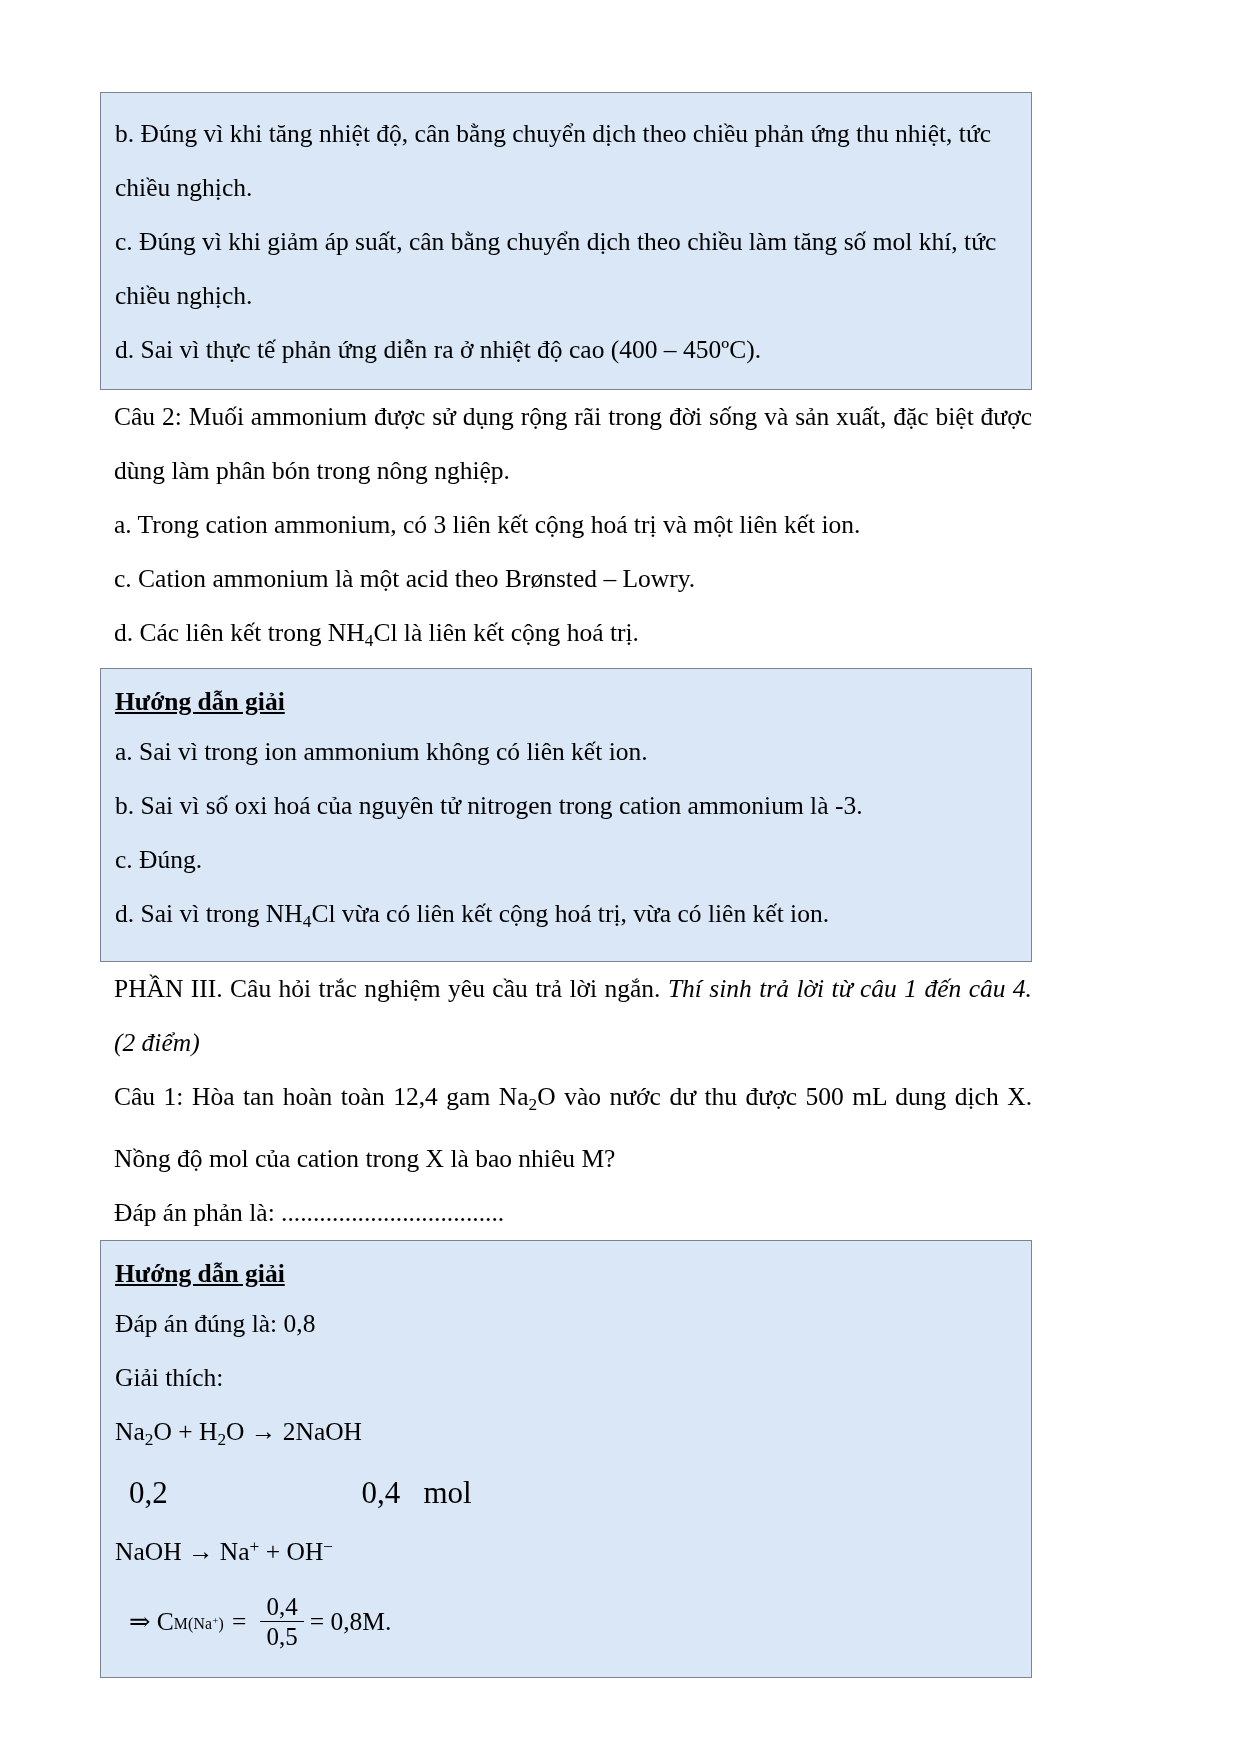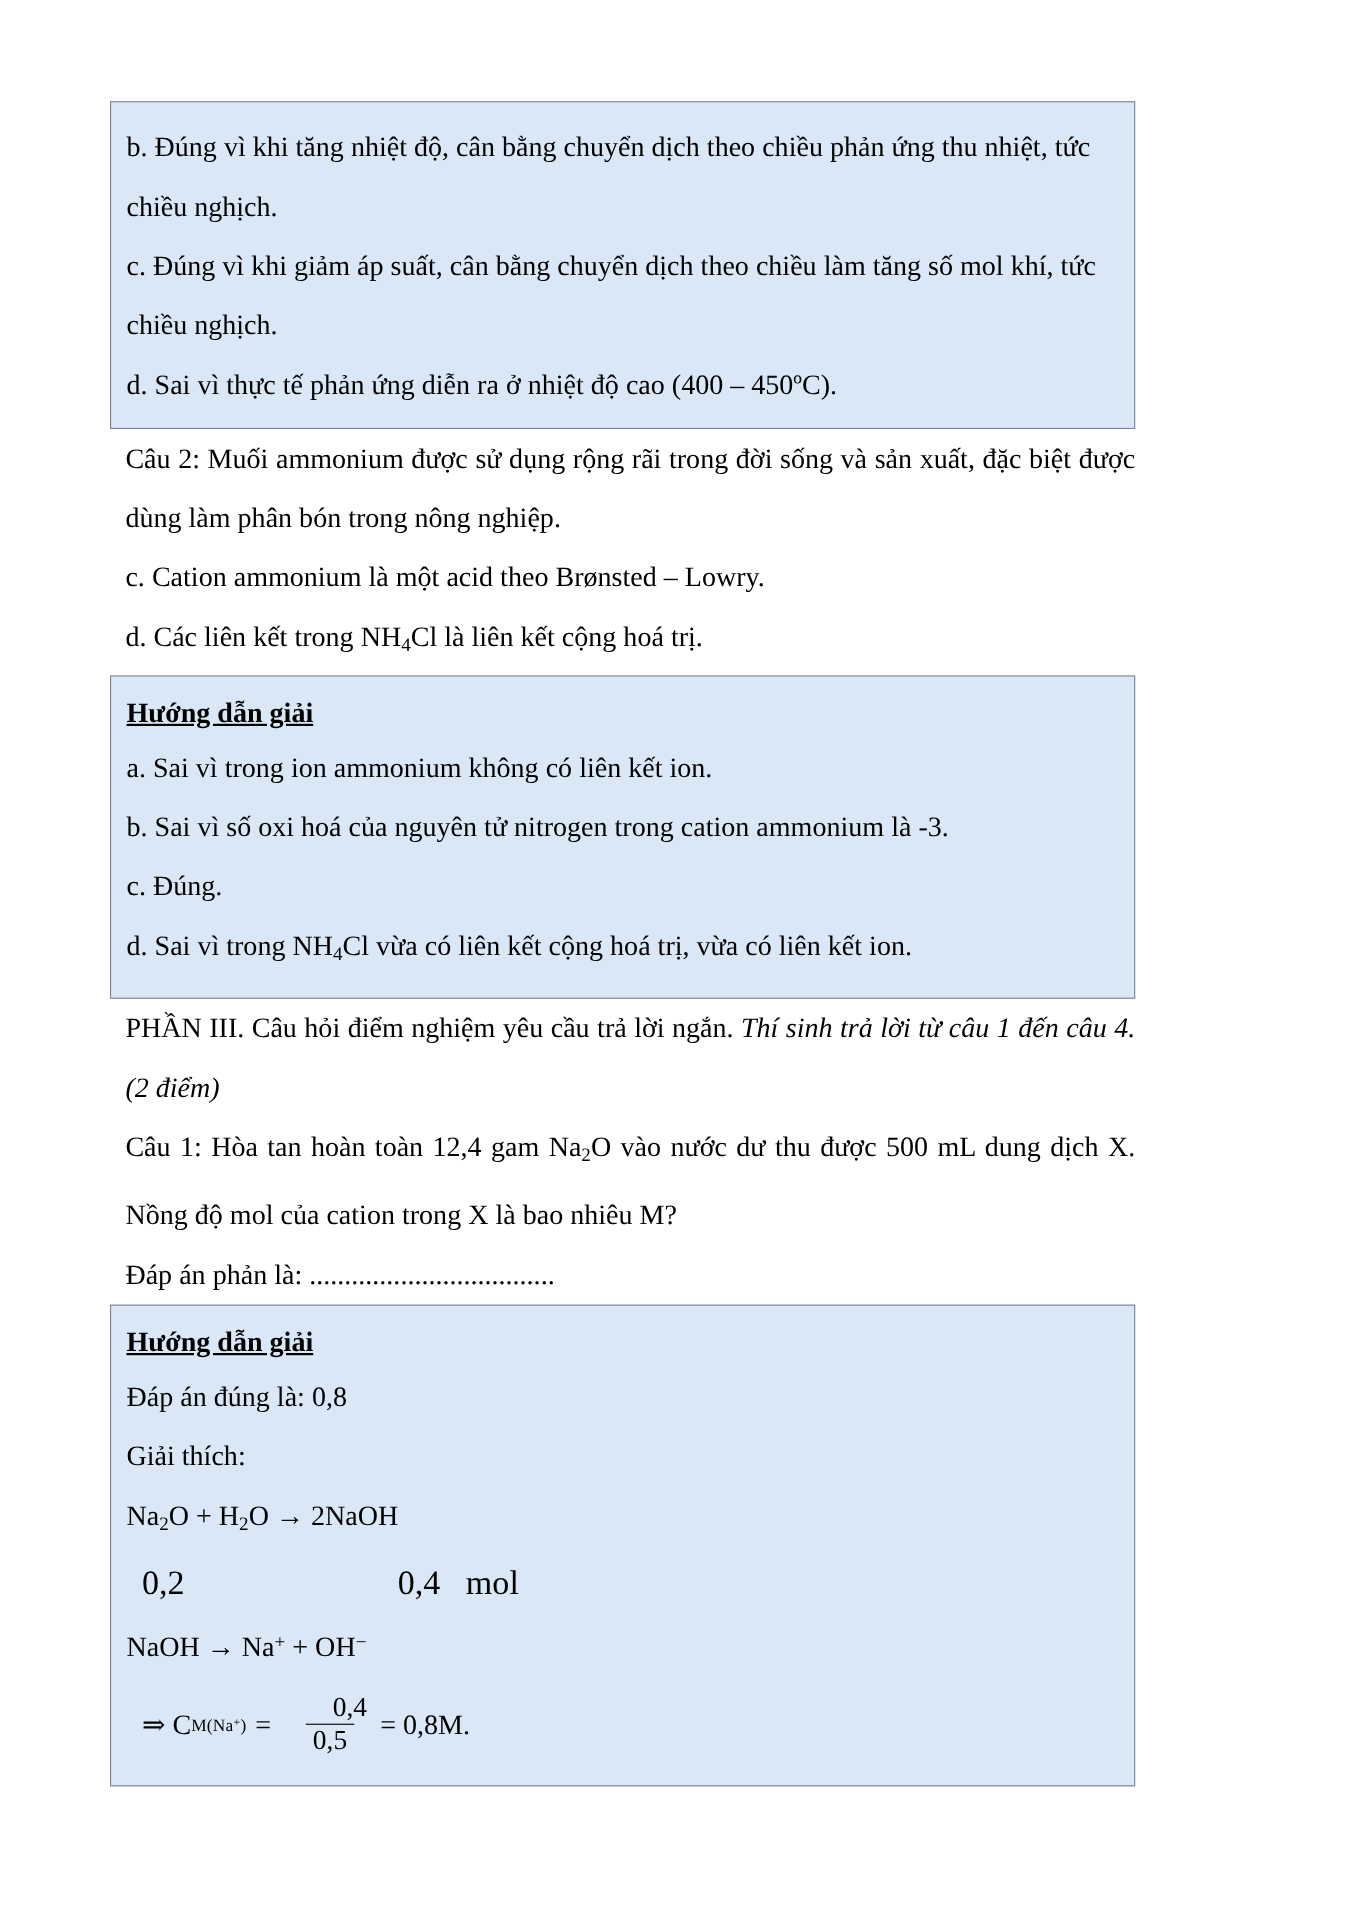--- a/index.html
+++ b/index.html
@@ -78,21 +78,21 @@
   }
   .frac {
     display: inline-flex;
     flex-direction: column;
     align-items: center;
     vertical-align: middle;
     margin: 0 6px;
     line-height: 1.05;
     font-size: 25px;
   }
-  .frac .num { padding: 0 6px 1px 6px; margin-left: 36px; }
+  .frac .num { padding: 0 6px 1px 6px; }
   .frac .den { padding: 2px 6px 0 6px; border-top: 1.6px solid #000; }
   .csub {
     font-size: 0.62em;
     vertical-align: -0.45em;
     letter-spacing: 0.2px;
   }
 
   .molrow { white-space: pre; font-size: 31px; line-height: 54px; padding-left: 14px; }
 </style>
 </head>
@@ -102,35 +102,36 @@
   <div class="content">
 
     <div class="solbox nohead">
       <div class="line wrap">b. Đúng vì khi tăng nhiệt độ, cân bằng chuyển dịch theo chiều phản ứng thu nhiệt, tức chiều nghịch.</div>
       <div class="line wrap">c. Đúng vì khi giảm áp suất, cân bằng chuyển dịch theo chiều làm tăng số mol khí, tức chiều nghịch.</div>
       <div class="line wrap">d. Sai vì thực tế phản ứng diễn ra ở nhiệt độ cao (400 – 450ºC).</div>
     </div>
 
     <div class="para"><span class="b">Câu 2:</span><span> Muối ammonium được sử dụng rộng rãi trong đời sống và sản xuất, đặc biệt được dùng làm phân bón trong nông nghiệp.</span></div>
 
+    <div class="para-noindent line wrap"><span class="b">a.</span><span> Trong cation ammonium, có 3 liên kết cộng hoá trị và một liên kết ion.</span></div>
 
 
     <div class="para-noindent line wrap"><span class="b">c.</span><span> Cation ammonium là một acid theo Brønsted – Lowry.</span></div>
 
     <div class="para-noindent line wrap"><span class="b">d.</span><span> Các liên kết trong NH</span><sub>4</sub><span>Cl là liên kết cộng hoá trị.</span></div>
 
     <div class="solbox">
       <div class="hdr">Hướng dẫn giải</div>
       <div class="line wrap">a. Sai vì trong ion ammonium không có liên kết ion.</div>
       <div class="line wrap">b. Sai vì số oxi hoá của nguyên tử nitrogen trong cation ammonium là -3.</div>
       <div class="line wrap">c. Đúng.</div>
       <div class="line wrap"><span>d. Sai vì trong NH</span><sub>4</sub><span>Cl vừa có liên kết cộng hoá trị, vừa có liên kết ion.</span></div>
     </div>
 
-    <div class="para"><span class="b">PHẦN III. Câu hỏi điểm nghiệm yêu cầu trả lời ngắn.</span><span class="i"> Thí sinh trả lời từ câu 1 đến câu 4. (2 điểm)</span></div>
+    <div class="para"><span class="b">PHẦN III. Câu hỏi trắc nghiệm yêu cầu trả lời ngắn.</span><span class="i"> Thí sinh trả lời từ câu 1 đến câu 4. (2 điểm)</span></div>
 
     <div class="para"><span class="b">Câu 1:</span><span> Hòa tan hoàn toàn 12,4 gam Na</span><sub>2</sub><span>O vào nước dư thu được 500 mL dung dịch X. Nồng độ mol của cation trong X là bao nhiêu M?</span></div>
 
     <div class="para-noindent line"><span class="b">Đáp án phản là:</span><span class="b"> ...................................</span></div>
 
     <div class="solbox">
       <div class="hdr">Hướng dẫn giải</div>
       <div class="line b">Đáp án đúng là: 0,8</div>
       <div class="line">Giải thích:</div>
 

